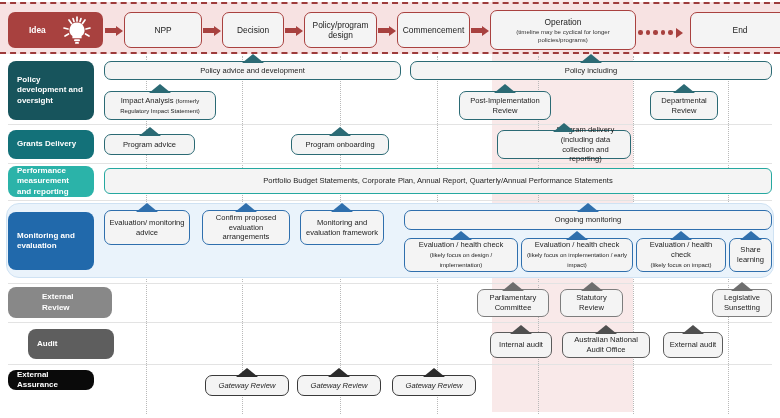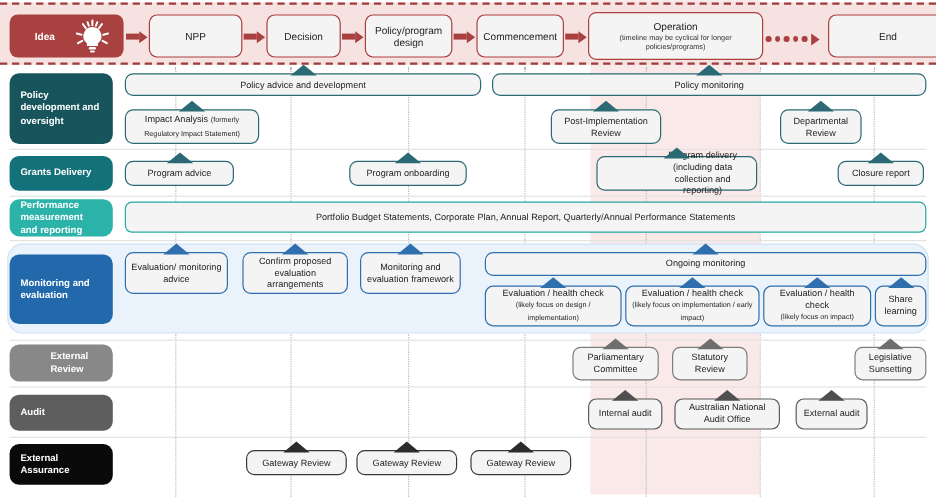--- a/index.html
+++ b/index.html
@@ -85,21 +85,21 @@
     border-left:11px solid transparent; border-right:11px solid transparent;
     border-bottom:9px solid #2b6a74;
   }
   .card.blue { border-color:#2f6fad; }
   .card.blue .tab { border-bottom-color:#2f6fad; }
   .card.teal2 { border-color:#25a8a0; }
   .card.grey { border-color:#7d7d7d; }
   .card.grey .tab { border-bottom-color:#6e6e6e; }
   .card.dgrey { border-color:#5b5b5b; }
   .card.dgrey .tab { border-bottom-color:#4f4f4f; }
-  .card.black { border-color:#3a3a3a; }
+  .card.black { border-color:#3a3a3a;font-style:italic; }
   .card.black .tab { border-bottom-color:#2b2b2b; }
 </style>
 </head>
 <body>
 
 <div id="root">
 
   <div class="op-band" style="left:492px; width:141px;"></div>
 
   <div class="gridline" style="left:146px;"></div>
@@ -188,21 +188,21 @@
   <div class="lane-label" style="top:61px; width:86px; height:59px; background:#17545c;">
     <span>Policy development and oversight</span>
   </div>
 
   <div class="card" style="left:104px; top:61px; width:297px; height:19px;">
     <span class="tab"></span>
     <span>Policy advice and development</span>
   </div>
   <div class="card" style="left:410px; top:61px; width:362px; height:19px;">
     <span class="tab"></span>
-    <span>Policy monitoring</span>
+    <span>Policy including</span>
   </div>
   <div class="card" style="left:104px; top:91px; width:112px; height:29px;">
     <span class="tab"></span>
     <span>
       <span>Impact Analysis</span>
       <span class="sub">(formerly Regulatory Impact Statement)</span>
     </span>
   </div>
   <div class="card" style="left:459px; top:91px; width:92px; height:29px;">
     <span class="tab"></span>
@@ -223,24 +223,20 @@
     <span>Program advice</span>
   </div>
   <div class="card" style="left:291px; top:134px; width:98px; height:21px;">
     <span class="tab"></span>
     <span>Program onboarding</span>
   </div>
   <div class="card" style="left:497px; top:130px; width:134px; height:29px;padding-left:47px;">
     <span class="tab"></span>
     <span>Program delivery (including data collection and reporting)</span>
   </div>
-  <div class="card" style="left:698px; top:134px; width:72px; height:21px;">
-    <span class="tab"></span>
-    <span>Closure report</span>
-  </div>
 
   <div class="lane-sep" style="top:200px;"></div>
   <div class="lane-label" style="top:166px; width:86px; height:31px; background:#2bb3a9;">
     <span>Performance measurement and reporting</span>
   </div>
 
   <div class="card teal2" style="left:104px; top:168px; width:668px; height:26px; border-radius:6px;">
     <span>Portfolio Budget Statements, Corporate Plan, Annual Report, Quarterly/Annual Performance Statements</span>
   </div>
 
@@ -286,56 +282,56 @@
       <span>Evaluation / health check</span><br>
       <span class="sub">(likely focus on impact)</span>
     </span>
   </div>
   <div class="card blue" style="left:729px; top:238px; width:43px; height:34px;">
     <span class="tab"></span>
     <span>Share learning</span>
   </div>
 
   <div class="lane-sep" style="top:322px;"></div>
-  <div class="lane-label" style="top:287px; width:86px; height:31px; background:#888888;padding-left:34px;">
+  <div class="lane-label" style="top:287px; width:104px; height:31px; background:#888888;padding-left:34px;">
     <span>External Review</span>
   </div>
 
   <div class="card grey" style="left:477px; top:289px; width:72px; height:28px;">
     <span class="tab"></span>
     <span>Parliamentary Committee</span>
   </div>
   <div class="card grey" style="left:560px; top:289px; width:63px; height:28px;">
     <span class="tab"></span>
     <span>Statutory Review</span>
   </div>
   <div class="card grey" style="left:712px; top:289px; width:60px; height:28px;">
     <span class="tab"></span>
     <span>Legislative Sunsetting</span>
   </div>
 
   <div class="lane-sep" style="top:364px;"></div>
-  <div class="lane-label" style="top:329px; width:86px; height:30px; background:#5e5e5e;">
+  <div class="lane-label" style="top:329px; width:86px; height:30px; background:#5e5e5e;margin-left:20px;">
     <span>Audit</span>
   </div>
 
   <div class="card dgrey" style="left:490px; top:332px; width:62px; height:26px;">
     <span class="tab"></span>
     <span>Internal audit</span>
   </div>
   <div class="card dgrey" style="left:562px; top:332px; width:88px; height:26px;">
     <span class="tab"></span>
     <span>Australian National Audit Office</span>
   </div>
   <div class="card dgrey" style="left:663px; top:332px; width:60px; height:26px;">
     <span class="tab"></span>
     <span>External audit</span>
   </div>
 
-  <div class="lane-label" style="top:370px; width:86px; height:34px; background:#0a0a0a;">
+  <div class="lane-label" style="top:370px; width:86px; height:20px; background:#0a0a0a;">
     <span>External Assurance</span>
   </div>
 
   <div class="card black" style="left:205px; top:375px; width:84px; height:21px;">
     <span class="tab"></span>
     <span>Gateway Review</span>
   </div>
   <div class="card black" style="left:297px; top:375px; width:84px; height:21px;">
     <span class="tab"></span>
     <span>Gateway Review</span>

